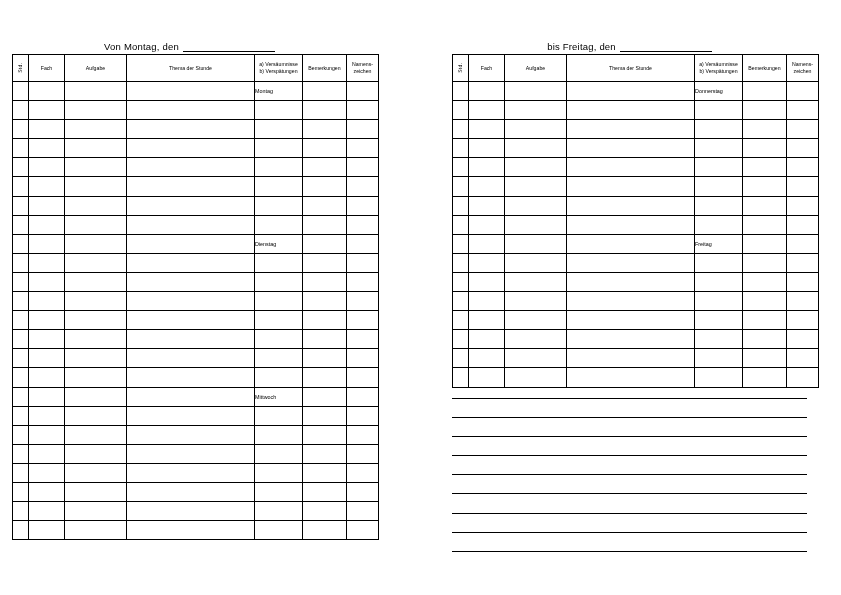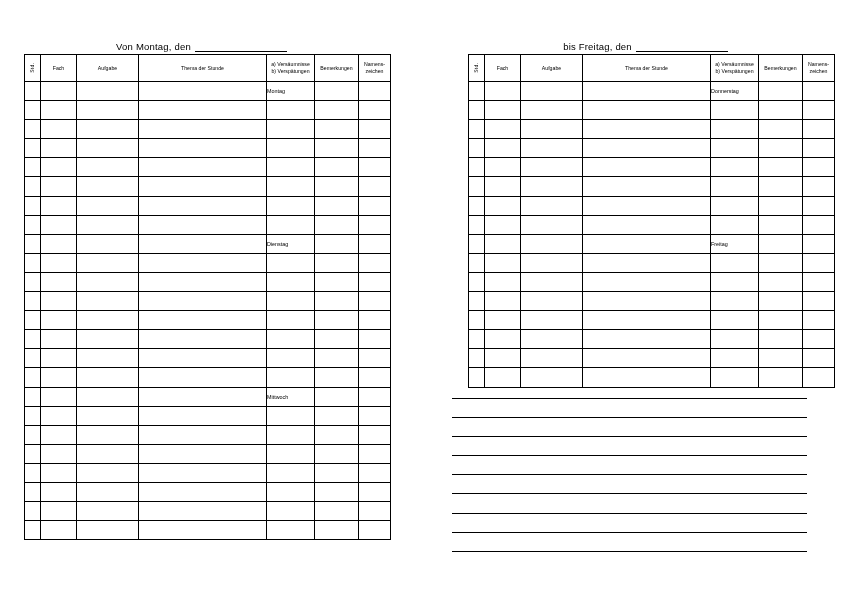--- a/index.html
+++ b/index.html
@@ -19,22 +19,22 @@
     position: absolute;
     top: 0; left: 0;
     width: 841px;
     height: 595px;
   }
   .sheet {
     position: absolute;
     top: 30px;
     width: 355px;
   }
-  .sheet-left  { left: 24px; }
-  .sheet-right { left: 468px; }
+  .sheet-left  { left: 12px; }
+  .sheet-right { left: 452px; }
 
   .title-row {
     height: 22px;
     display: flex;
     align-items: flex-end;
     justify-content: center;
     padding-bottom: 2px;
   }
   .title-text {
     font-size: 9.5px;

